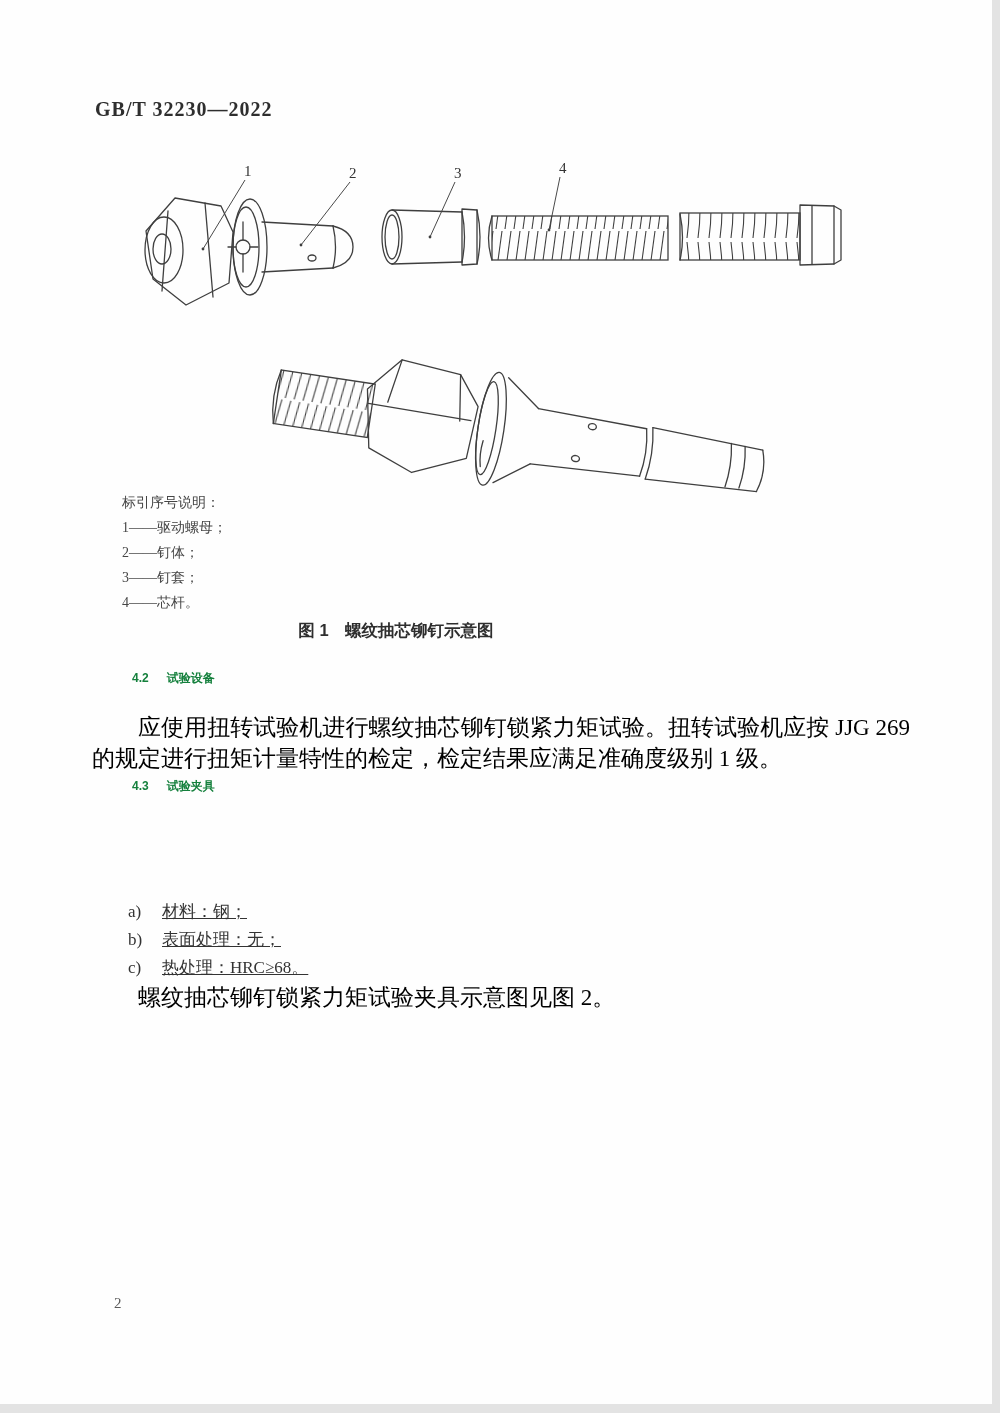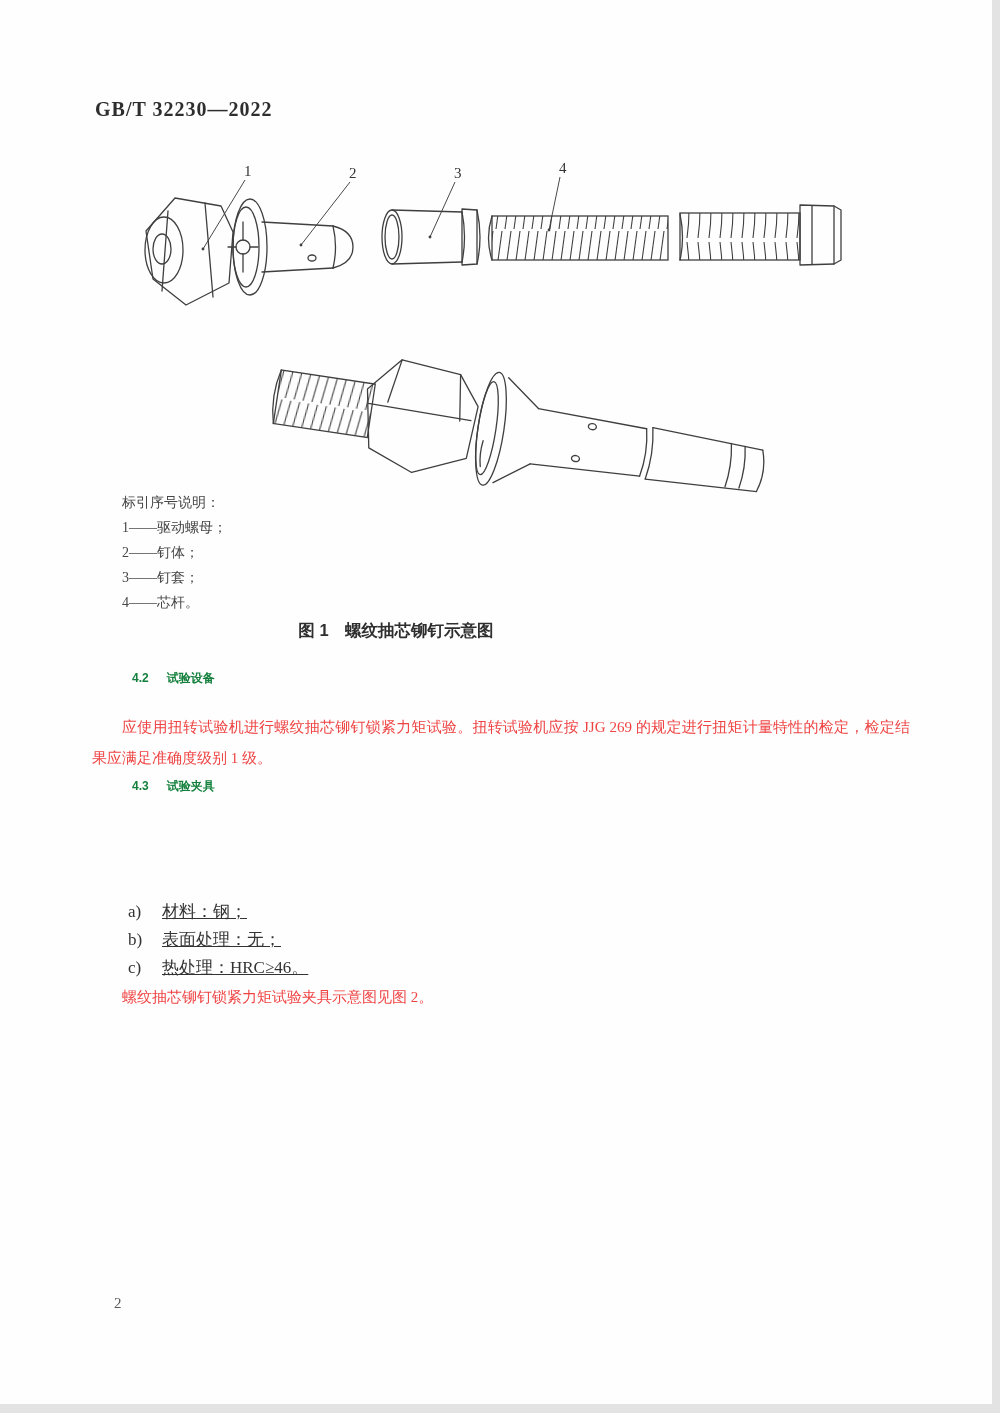--- a/index.html
+++ b/index.html
@@ -18,22 +18,22 @@
   svg .thin{stroke:#4a4a4a;stroke-width:1;fill:none;}
   svg text{font-family:"Liberation Serif","DejaVu Serif",serif;font-size:15px;fill:#333;}
   .legend{position:absolute;left:122px;top:490px;font-size:14px;line-height:25px;color:#454545;z-index:3;}
   .caption{position:absolute;left:0;top:620px;width:792px;text-align:center;
            font-family:"Liberation Sans","DejaVu Sans",sans-serif;font-weight:bold;
            font-size:16.5px;color:#2e2e2e;z-index:3;}
   .sec-head{position:absolute;left:95px;font-family:"Liberation Sans","DejaVu Sans",sans-serif;
             font-weight:bold;font-size:12px;color:#15803d;z-index:3;margin-left:37px;}
   .sec-head .num{margin-right:18px;}
   #head-42{top:670px;} #head-43{top:778px;}
-  .body-par{position:absolute;left:92px;width:818px;font-size:15px;line-height:31px;
-            text-align:justify;text-indent:2em;color:#ef4444;z-index:3;}
+  .body-par{position:absolute;left:92px;width:818px;font-size:23px;line-height:31px;
+            text-align:justify;text-indent:2em;color:#000000;z-index:3;}
   #par-42{top:712px;} #par-43{top:820px;}
   .abc-list{position:absolute;left:128px;top:898px;font-size:17px;line-height:28px;color:#333;z-index:3;text-decoration:underline;}
   .abc-list .marker{display:inline-block;min-width:34px;}
   #closing{top:982px;}
   .page-num{position:absolute;left:114px;top:1295px;font-size:15px;color:#5a5a5a;z-index:3;}
 </style>
 </head>
 <body>
 
 <div class="page">
@@ -151,21 +151,21 @@
   </div>
 
   <div class="abc-list">
     <div>
       <span class="marker">a)</span><span>材料：钢；</span>
     </div>
     <div>
       <span class="marker">b)</span><span>表面处理：无；</span>
     </div>
     <div>
-      <span class="marker">c)</span><span>热处理：HRC≥46。</span>
+      <span class="marker">c)</span><span>热处理：HRC≥68。</span>
     </div>
   </div>
 
   <div id="closing" class="body-par">螺纹抽芯铆钉锁紧力矩试验夹具示意图见图 2。</div>
 
   <div class="page-num">2</div>
 
   <div class="edge-right"></div>
   <div class="edge-bottom"></div>
 </div>

